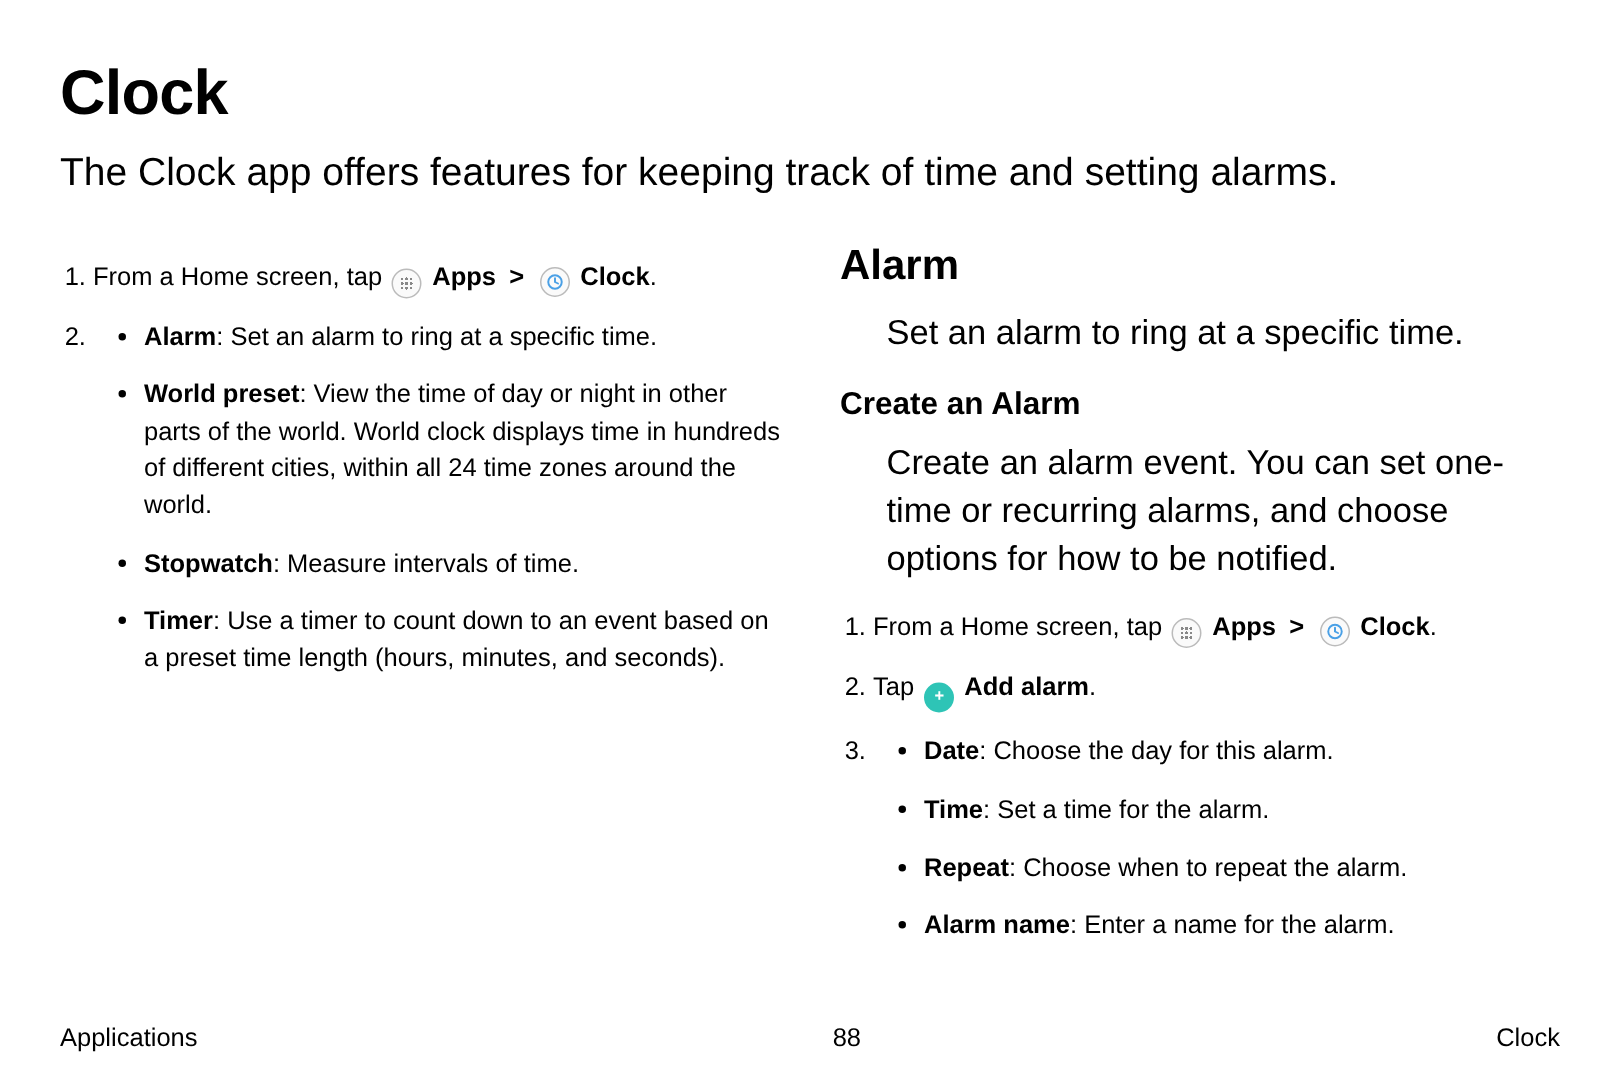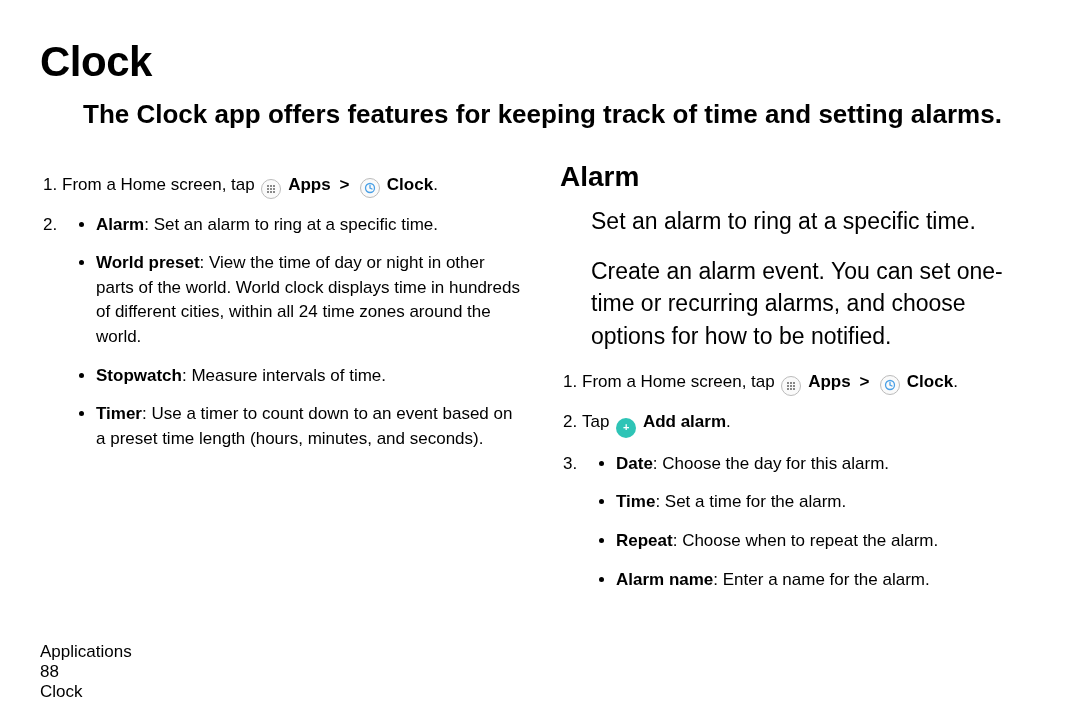--- a/index.html
+++ b/index.html
@@ -13,24 +13,23 @@
     background: #fff;
   }
   h1.page-title {
     font-size: 42px;
     font-weight: 700;
     letter-spacing: -0.5px;
     margin-bottom: 12px;
   }
   .intro {
     font-size: 26px;
-    font-weight: 700;
+    font-weight: 400;
     margin-bottom: 26px;
     line-height: 1.25;
-    margin-left: 43px;
   }
   .columns {
     display: flex;
     gap: 40px;
   }
   .col {
     flex: 1;
     font-size: 17px;
     line-height: 1.45;
   }
@@ -77,21 +76,20 @@
     font-weight: 700;
   }
   .chev { font-weight: 700; margin: 0 4px; }
   .footer {
     position: absolute;
     bottom: 18px;
     left: 40px; right: 40px;
     display: flex;
     justify-content: space-between;
     font-size: 17px;
-    flex-direction: column;
   }
 </style>
 </head>
 <body>
 
 <h1 class="page-title">Clock</h1>
 <p class="intro">The Clock app offers features for keeping track of time and setting alarms.</p>
 
 <div class="columns">
 
@@ -118,20 +116,21 @@
           <li><span class="bold">Timer</span><span>: Use a timer to count down to an event based on a preset time length (hours, minutes, and seconds).</span></li>
         </ul>
       </li>
     </ol>
   </div>
 
   <div class="col">
     <h2 class="section">Alarm</h2>
     <p class="sub-desc">Set an alarm to ring at a specific time.</p>
 
+    <h3 class="subsection">Create an Alarm</h3>
     <p class="sub-desc">Create an alarm event. You can set one-time or recurring alarms, and choose options for how to be notified.</p>
 
     <ol>
       <li>
         <span>From a Home screen, tap </span>
         <span class="icon-circle apps-icon"></span>
         <span class="bold">Apps</span>
         <span class="chev">&gt;</span>
         <span class="icon-circle clock-icon">
             <svg width="12" height="12" viewBox="0 0 12 12">

